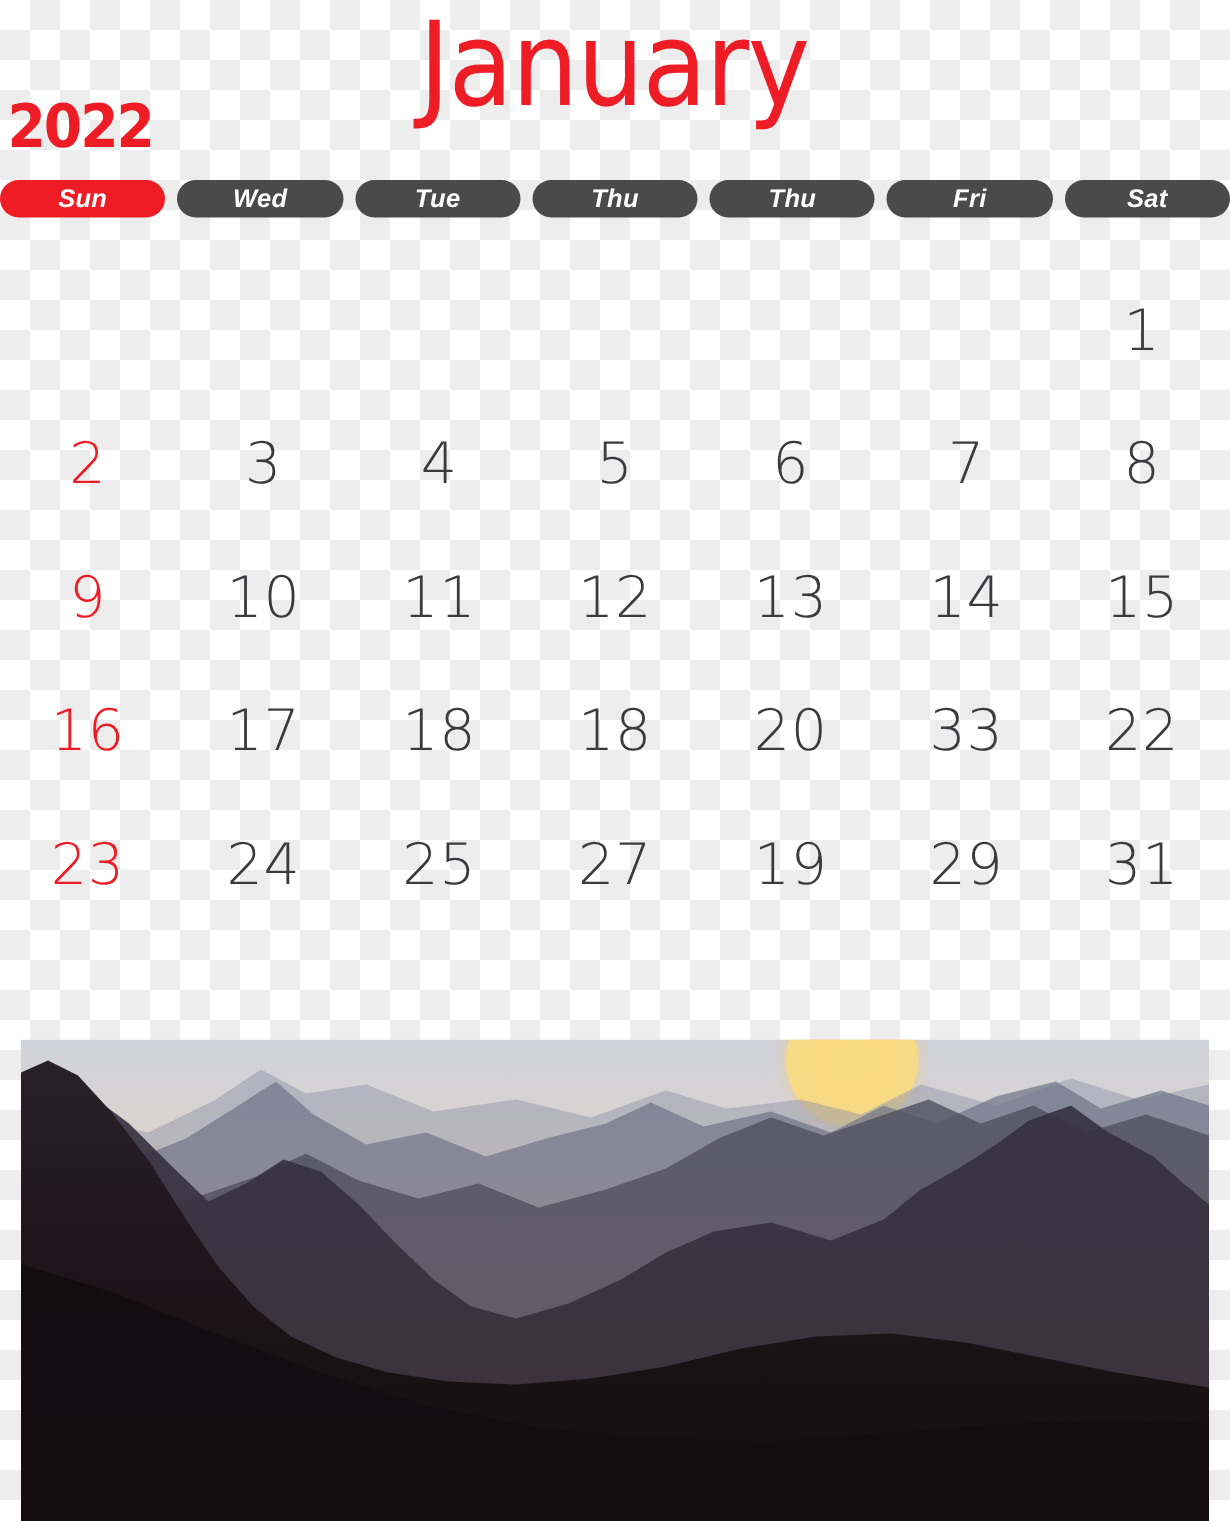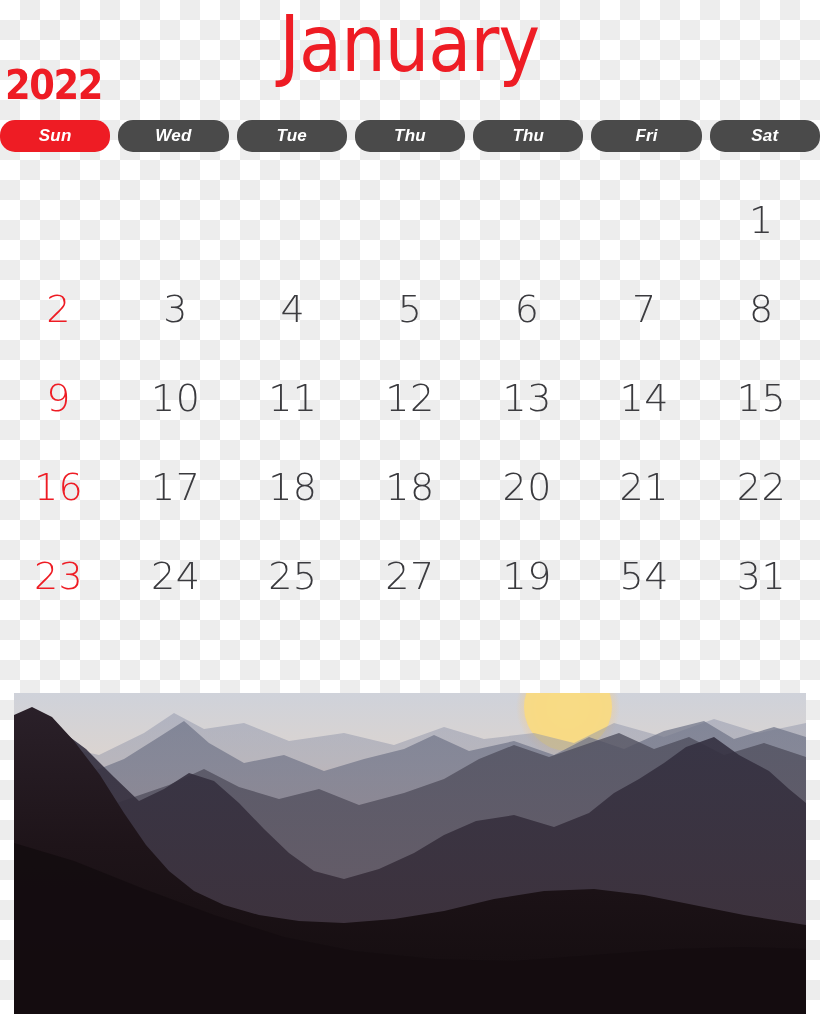--- a/index.html
+++ b/index.html
@@ -60,21 +60,21 @@
     position: absolute;
     left: 0;
     top: 120px;
     width: 820px;
     height: 32px;
     display: flex;
     gap: 8px;
   }
   .weekday-cell {
     flex: 1 1 0;
-    height: 32px;
+    height: 25px;
     background: #4a4a4a;
     color: #ffffff;
     font-size: 17px;
     font-weight: bold;
     font-style: italic;
     display: flex;
     align-items: center;
     justify-content: center;
     letter-spacing: 0.2px;
     border-radius: 15px;
@@ -163,29 +163,29 @@
     <div class="date-cell">12</div>
     <div class="date-cell">13</div>
     <div class="date-cell">14</div>
     <div class="date-cell">15</div>
 
     <div class="date-cell sun">16</div>
     <div class="date-cell">17</div>
     <div class="date-cell">18</div>
     <div class="date-cell">18</div>
     <div class="date-cell">20</div>
-    <div class="date-cell">21</div>
+    <div class="date-cell">33</div>
     <div class="date-cell">22</div>
 
     <div class="date-cell sun">23</div>
     <div class="date-cell">24</div>
     <div class="date-cell">25</div>
     <div class="date-cell">27</div>
     <div class="date-cell">19</div>
-    <div class="date-cell">54</div>
+    <div class="date-cell">29</div>
 
     <div class="date-cell">31</div>
     <div class="date-cell"></div>
     <div class="date-cell"></div>
     <div class="date-cell"></div>
     <div class="date-cell"></div>
     <div class="date-cell"></div>
   </div>
 
   <div id="landscape">

